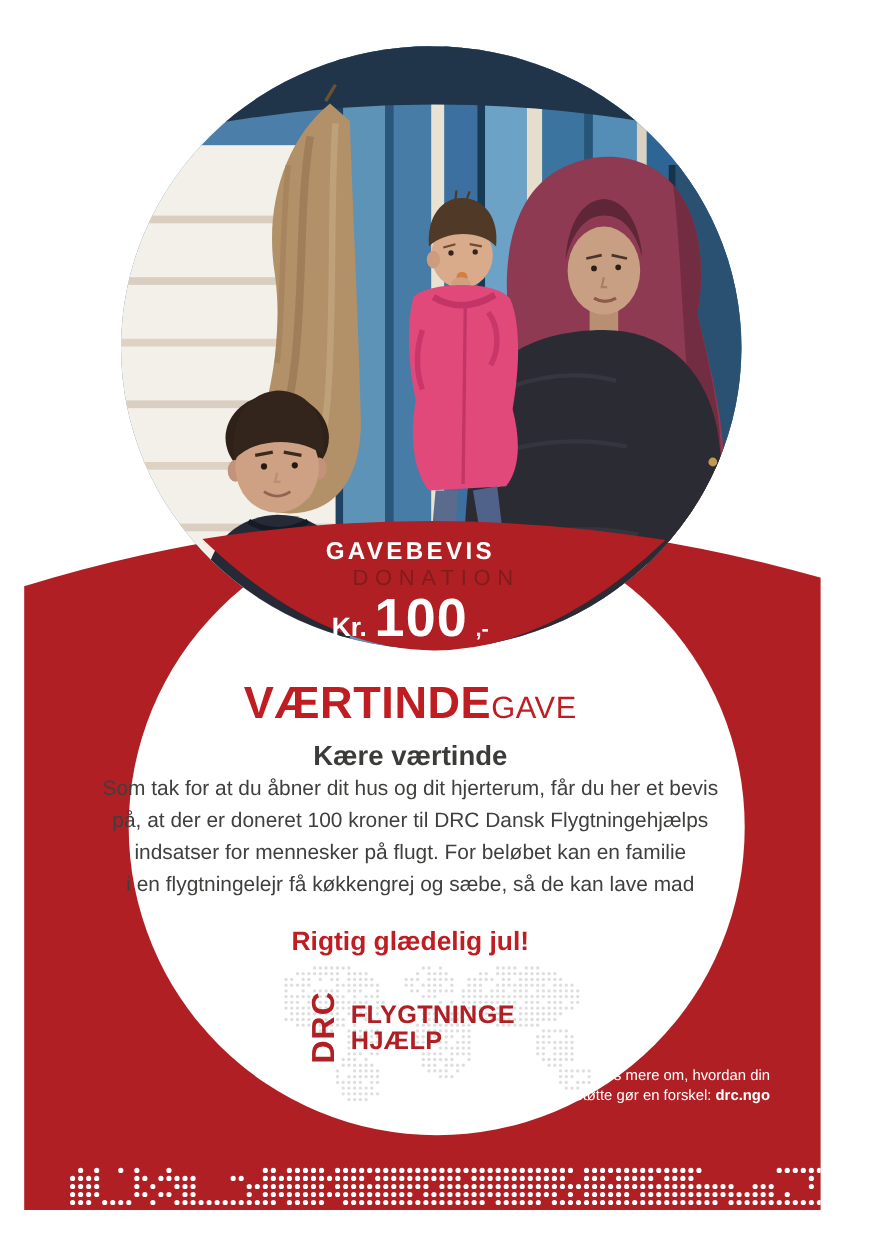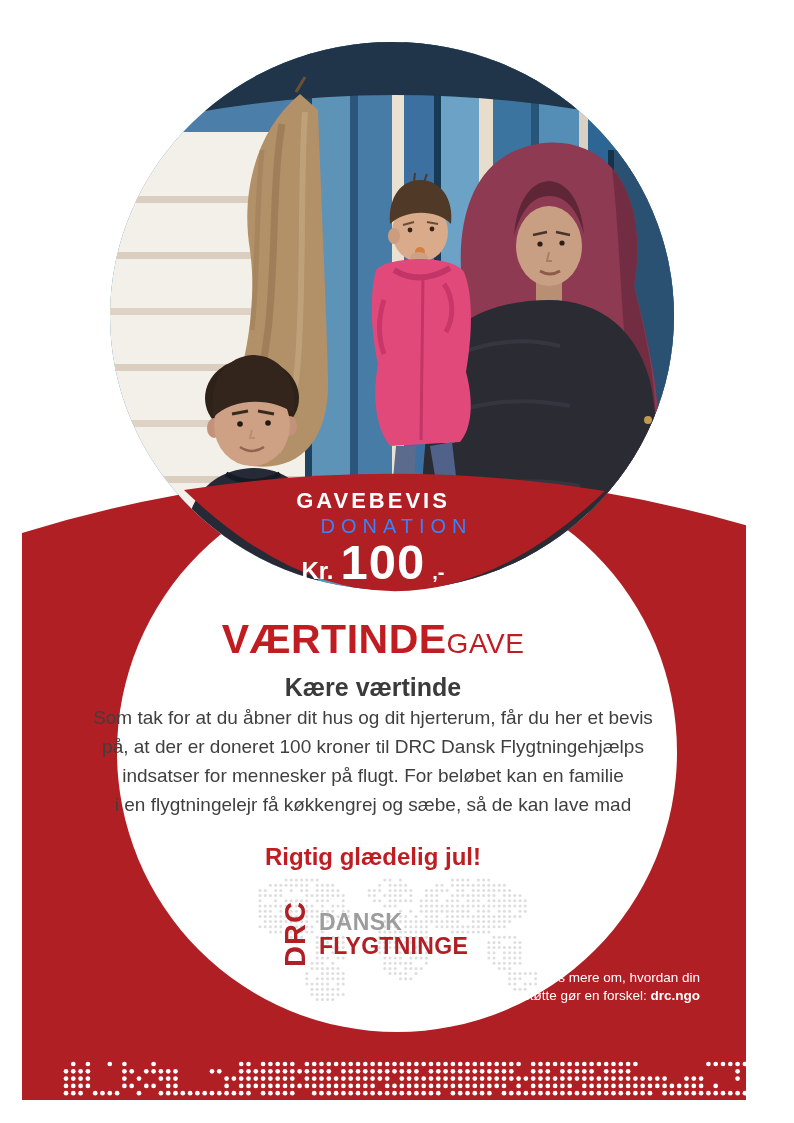--- a/index.html
+++ b/index.html
@@ -9,21 +9,21 @@
     -webkit-font-smoothing:antialiased;
   }
   .page svg.scene{position:absolute;left:0;top:0;}
   .fill-red{fill:var(--brand-red,#b01f24);}
   .abs{position:absolute;}
   .center-x{left:0;right:0;text-align:center;}
 
   
   .cert-block{top:489px;color:#fff;line-height:1.05;}
   .cert-primary{font-size:22px;font-weight:800;letter-spacing:3px;}
-  .cert-secondary{font-size:20px;font-weight:400;letter-spacing:6px;margin-top:4px;color:#3b82f6;margin-left:47px;}
+  .cert-secondary{font-size:20px;font-weight:400;letter-spacing:6px;margin-top:4px;color:#7f1d1d;margin-left:47px;}
   .cert-amount{display:flex;justify-content:center;align-items:baseline;gap:7px;margin-top:2px;}
   .cert-kr{font-size:24px;font-weight:800;}
   .cert-value{font-size:49px;font-weight:800;letter-spacing:1px;line-height:0.95;}
   .cert-suffix{font-size:20px;font-weight:800;}
 
   
   .headline{top:616px;}
   .headline .strong{font-size:41px;font-weight:800;color:var(--title-red,#c01d22);letter-spacing:0.5px;}
   .headline .light{font-size:28px;font-weight:400;color:var(--title-red,#c01d22);letter-spacing:0.5px;}
   .salutation{top:673px;font-size:25px;font-weight:700;color:#3b3b3a;}
@@ -1130,22 +1130,22 @@
     <div>i en flygtningelejr få køkkengrej og sæbe, så de kan lave mad</div>
   </div>
 
   <div class="abs center-x greeting">Rigtig glædelig jul!</div>
 
   <div class="abs logo">
     <div class="logo-abbr-box">
       <span class="logo-abbr">DRC</span>
     </div>
     <div class="logo-lines">
-      <div class="logo-line1">DANSK</div>
       <div class="logo-line2">FLYGTNINGE</div>
+      <div class="logo-line3">HJÆLP</div>
     </div>
   </div>
 
   <div class="abs readmore">
     <div>Læs mere om, hvordan din</div>
     <div><span>støtte gør en forskel: </span><span class="link">drc.ngo</span></div>
   </div>
 
   <div class="abs credit">Foto: DRC / Martin Thaulow</div>
 

